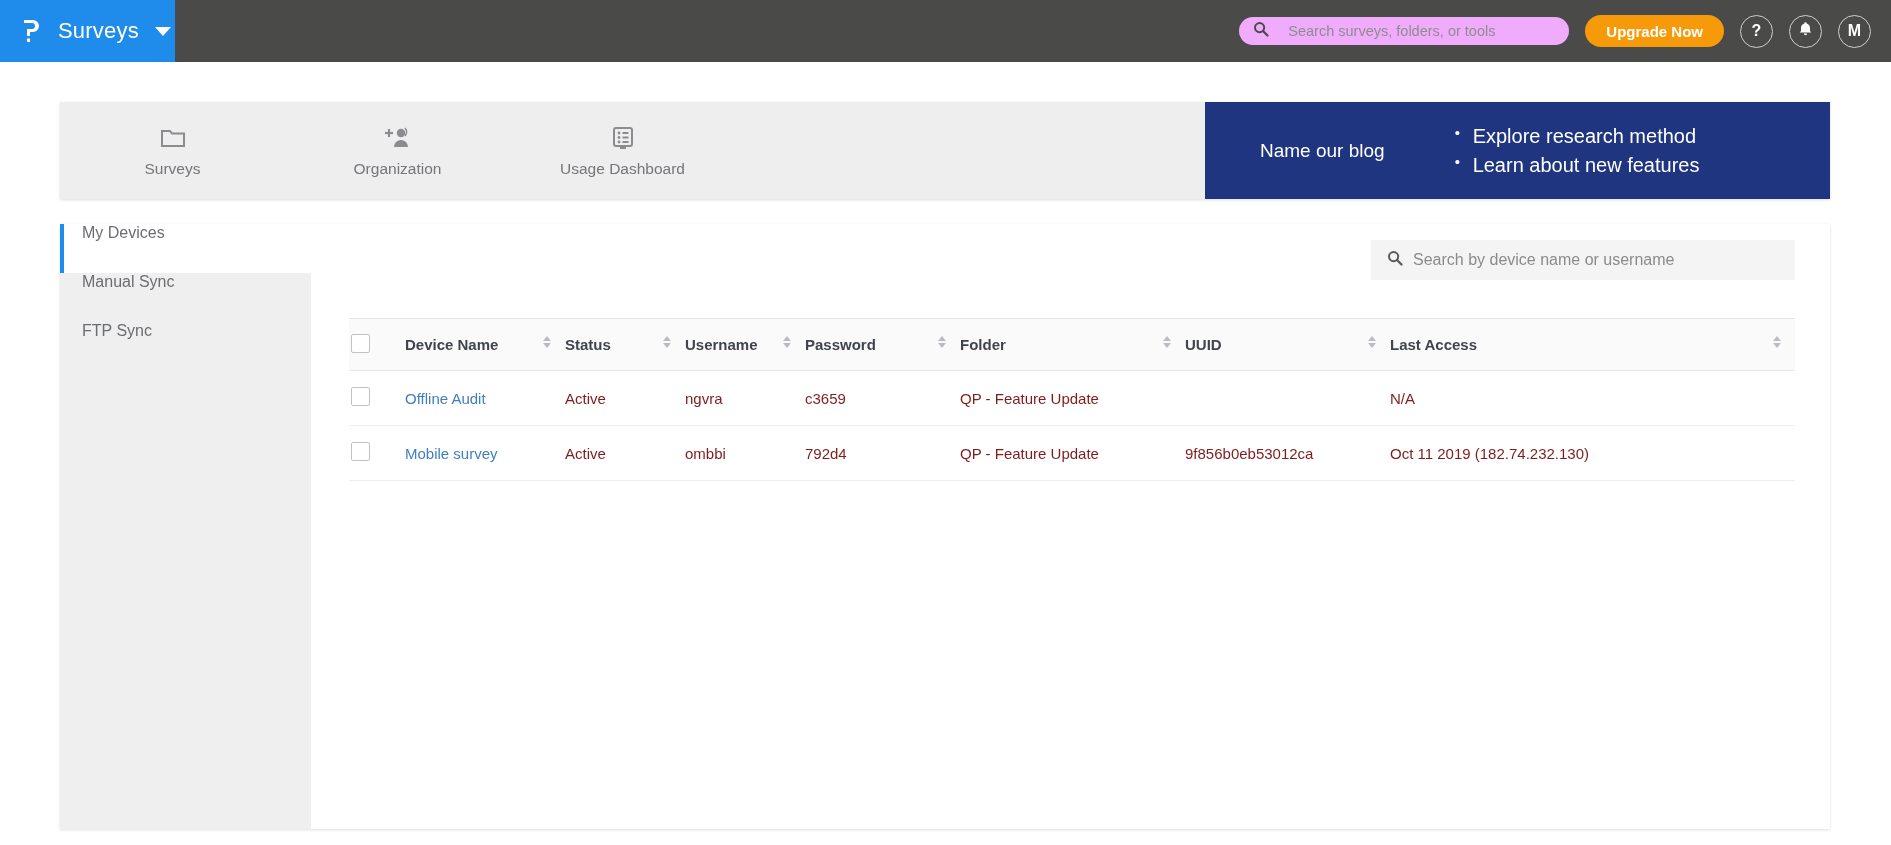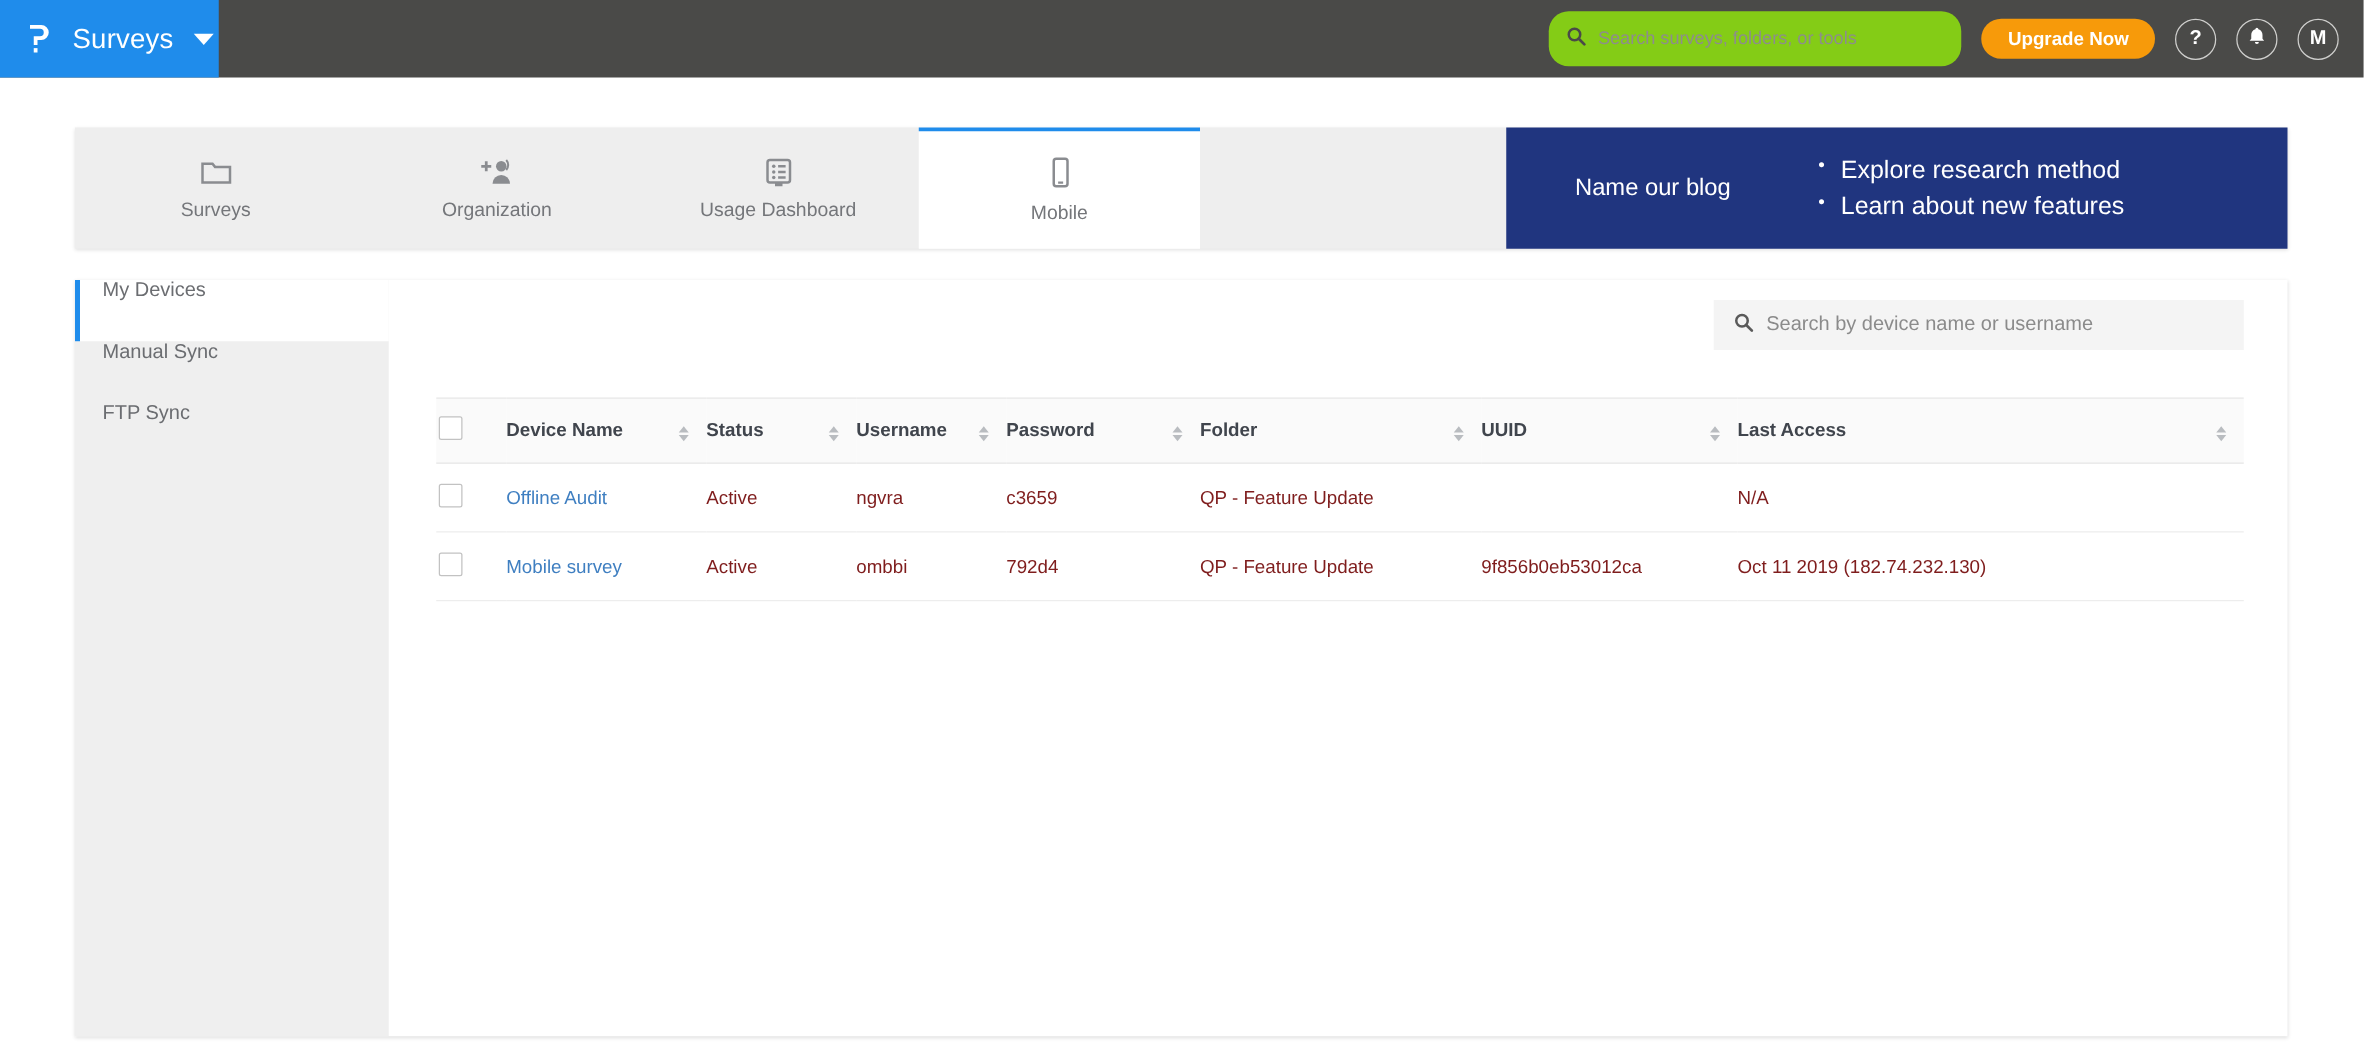--- a/index.html
+++ b/index.html
@@ -37,24 +37,24 @@
     border-right: 8px solid transparent;
     border-top: 9px solid #ffffff;
     margin-left: 2px;
   }
   .topbar-right {
     margin-left: auto;
     display: flex; align-items: center; gap: 16px;
     padding-right: 20px;
   }
   .global-search {
-    width: 330px; height: 44px;
-    background: #84cc16; border-radius: 16px;
+    width: 330px; height: 28px;
+    background: #f0abfc; border-radius: 16px;
     display: flex; align-items: center;
-    padding: 0 14px; gap: 9px;
+    padding: 0 14px; gap: 19px;
   }
   .global-search input {
     border: none; outline: none;
     font-size: 14.5px; color: #3b3b3b;
     font-family: "Liberation Sans", sans-serif;
     background: transparent; width: 100%;
   }
   .global-search input::placeholder { color: #8d8d8d; }
   .upgrade-btn {
     background: #f79a0a; color: #ffffff;
@@ -168,21 +168,21 @@
   table { border-collapse: collapse; width: 100%; margin-top: 38px; }
   thead th {
     background: #fafafa;
     border-top: 1px solid #e6e6e6;
     border-bottom: 1px solid #e6e6e6;
     height: 52px;
     text-align: left;
     font-size: 15px; color: #40454d; font-weight: bold;
     padding: 0; white-space: nowrap;
   }
-  .th-inner { display: flex; align-items: flex-end; justify-content: space-between; padding-right: 14px; }
+  .th-inner { display: flex; align-items: flex-start; justify-content: space-between; padding-right: 14px; }
   tbody td {
     height: 55px; border-bottom: 1px solid #ededed;
     font-size: 15px; color: #7f1d1d; padding: 0;
     white-space: nowrap;
   }
   td.link, .link-text { color: #3f7fc1; cursor: pointer; }
   .col-check { width: 56px; padding-left: 2px !important; }
   .chk {
     width: 19px; height: 19px; border: 1.5px solid #c2c2c2;
     border-radius: 2px; background: #ffffff; cursor: pointer;
@@ -277,29 +277,20 @@
           <circle cx="9" cy="17" r="1.4" fill="#8a8c90"></circle>
           <line x1="12.5" y1="8" x2="18.5" y2="8" stroke="#8a8c90" stroke-width="2"></line>
           <line x1="12.5" y1="12.5" x2="18.5" y2="12.5" stroke="#8a8c90" stroke-width="2"></line>
           <line x1="12.5" y1="17" x2="18.5" y2="17" stroke="#8a8c90" stroke-width="2"></line>
           <rect x="10" y="21" width="6" height="3" fill="#8a8c90"></rect>
         </svg>
       </span>
       <span>Usage Dashboard</span>
     </div>
 
-    <div class="tab active">
-      <span class="tab-icon">
-        <svg width="20" height="28" viewBox="0 0 20 28">
-          <rect x="5" y="2" width="11" height="22" rx="2" fill="none" stroke="#8a8c90" stroke-width="2"></rect>
-          <line x1="8.5" y1="21" x2="12.5" y2="21" stroke="#8a8c90" stroke-width="1.8"></line>
-        </svg>
-      </span>
-      <span>Mobile</span>
-    </div>
   </div>
 
   <div class="promo">
     <div class="promo-title">Name our blog</div>
     <ul class="promo-list">
       <li>Explore research method</li>
       <li>Learn about new features</li>
     </ul>
   </div>
 </div>

